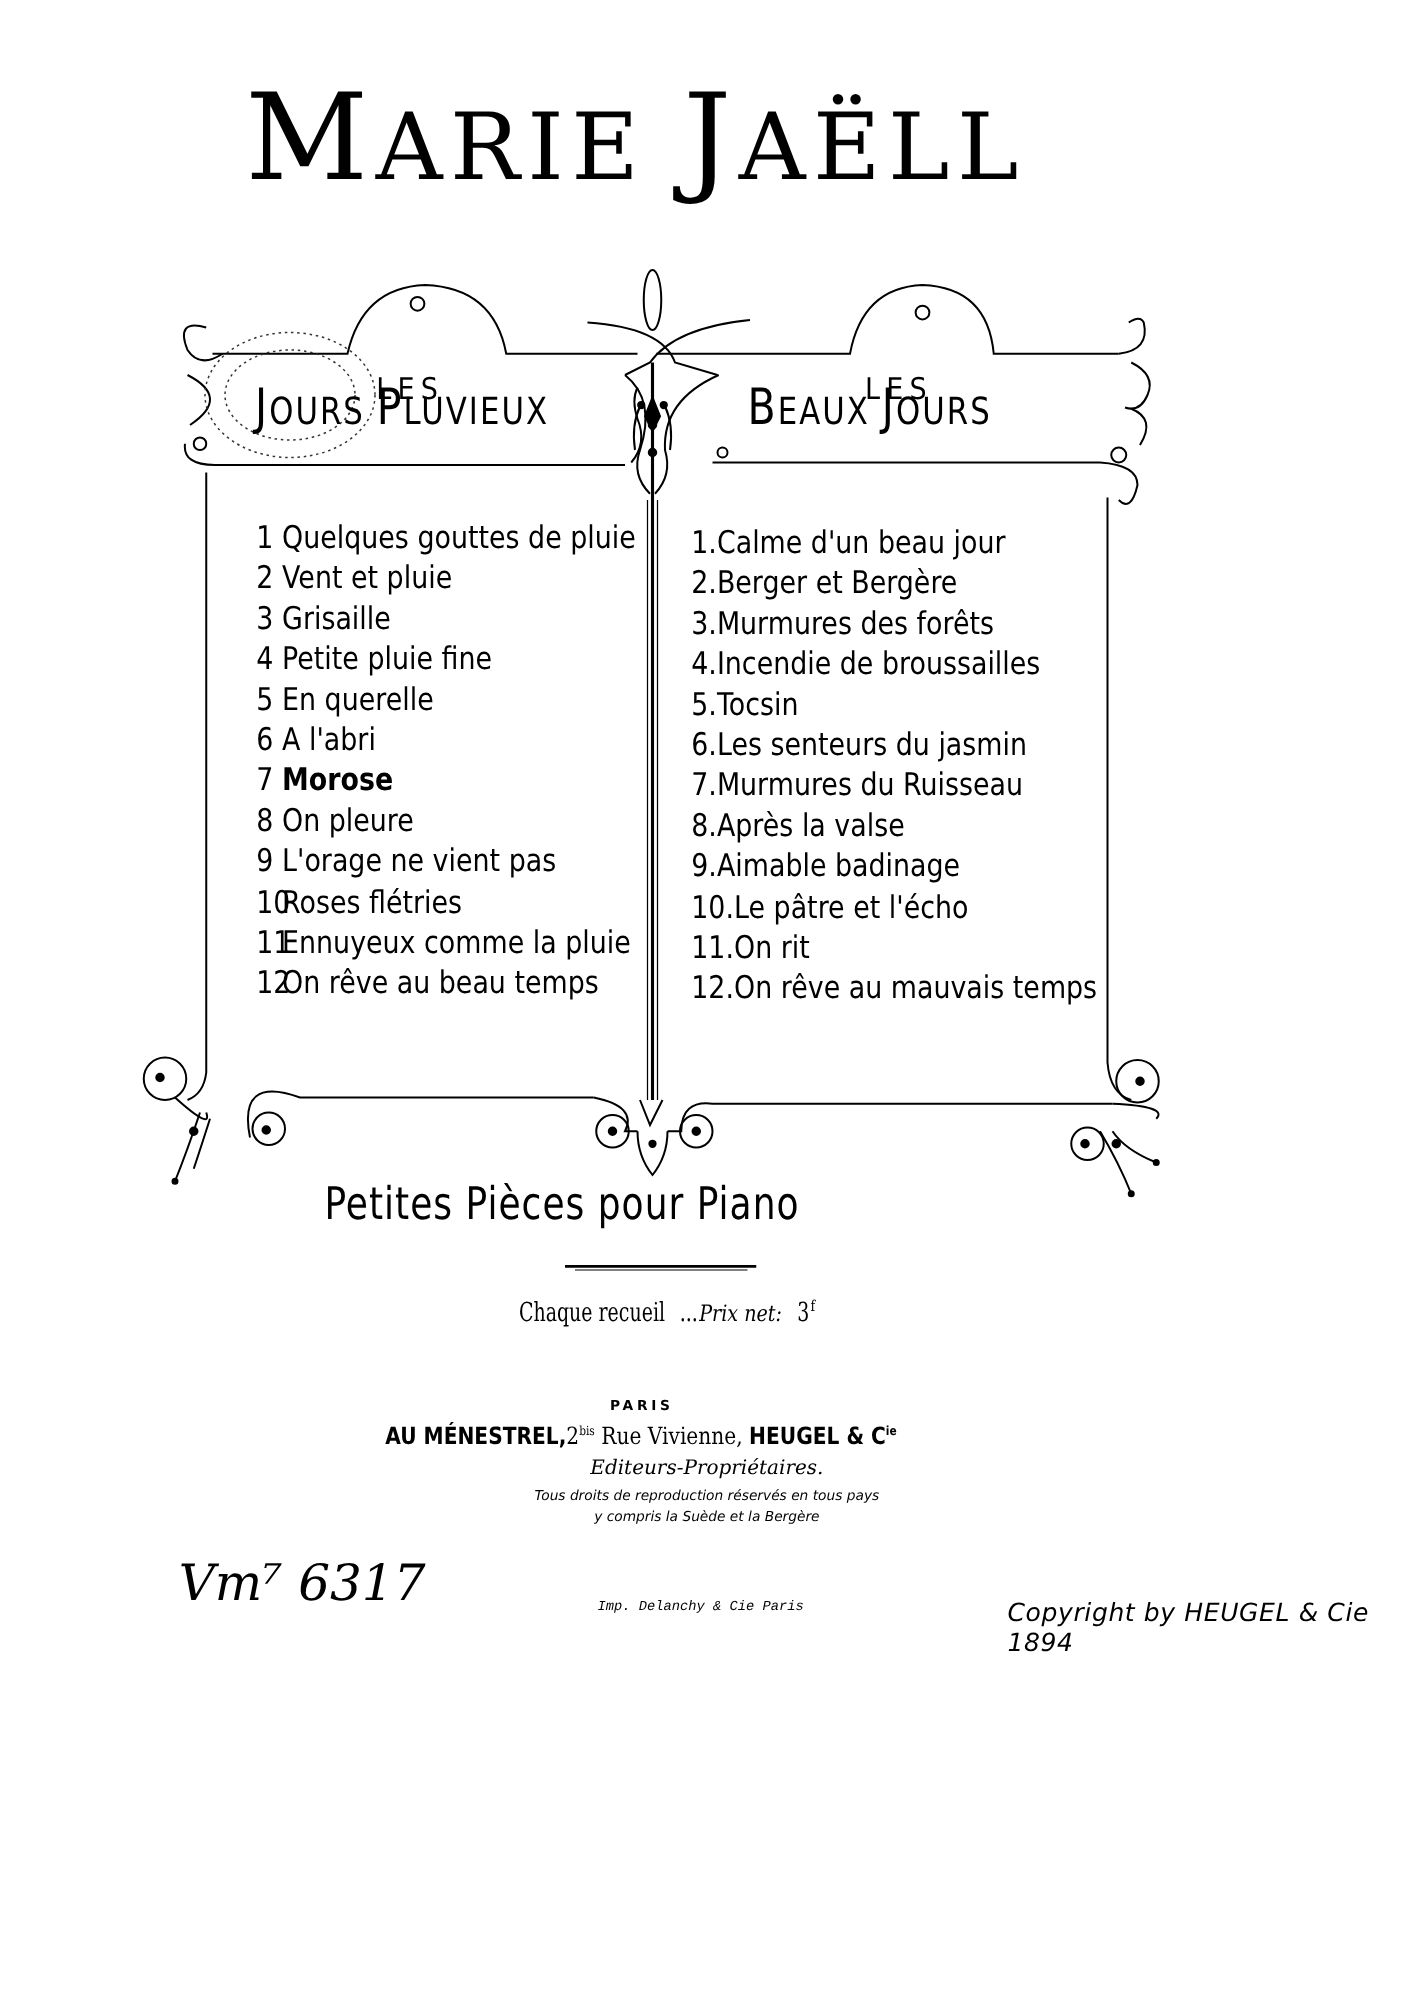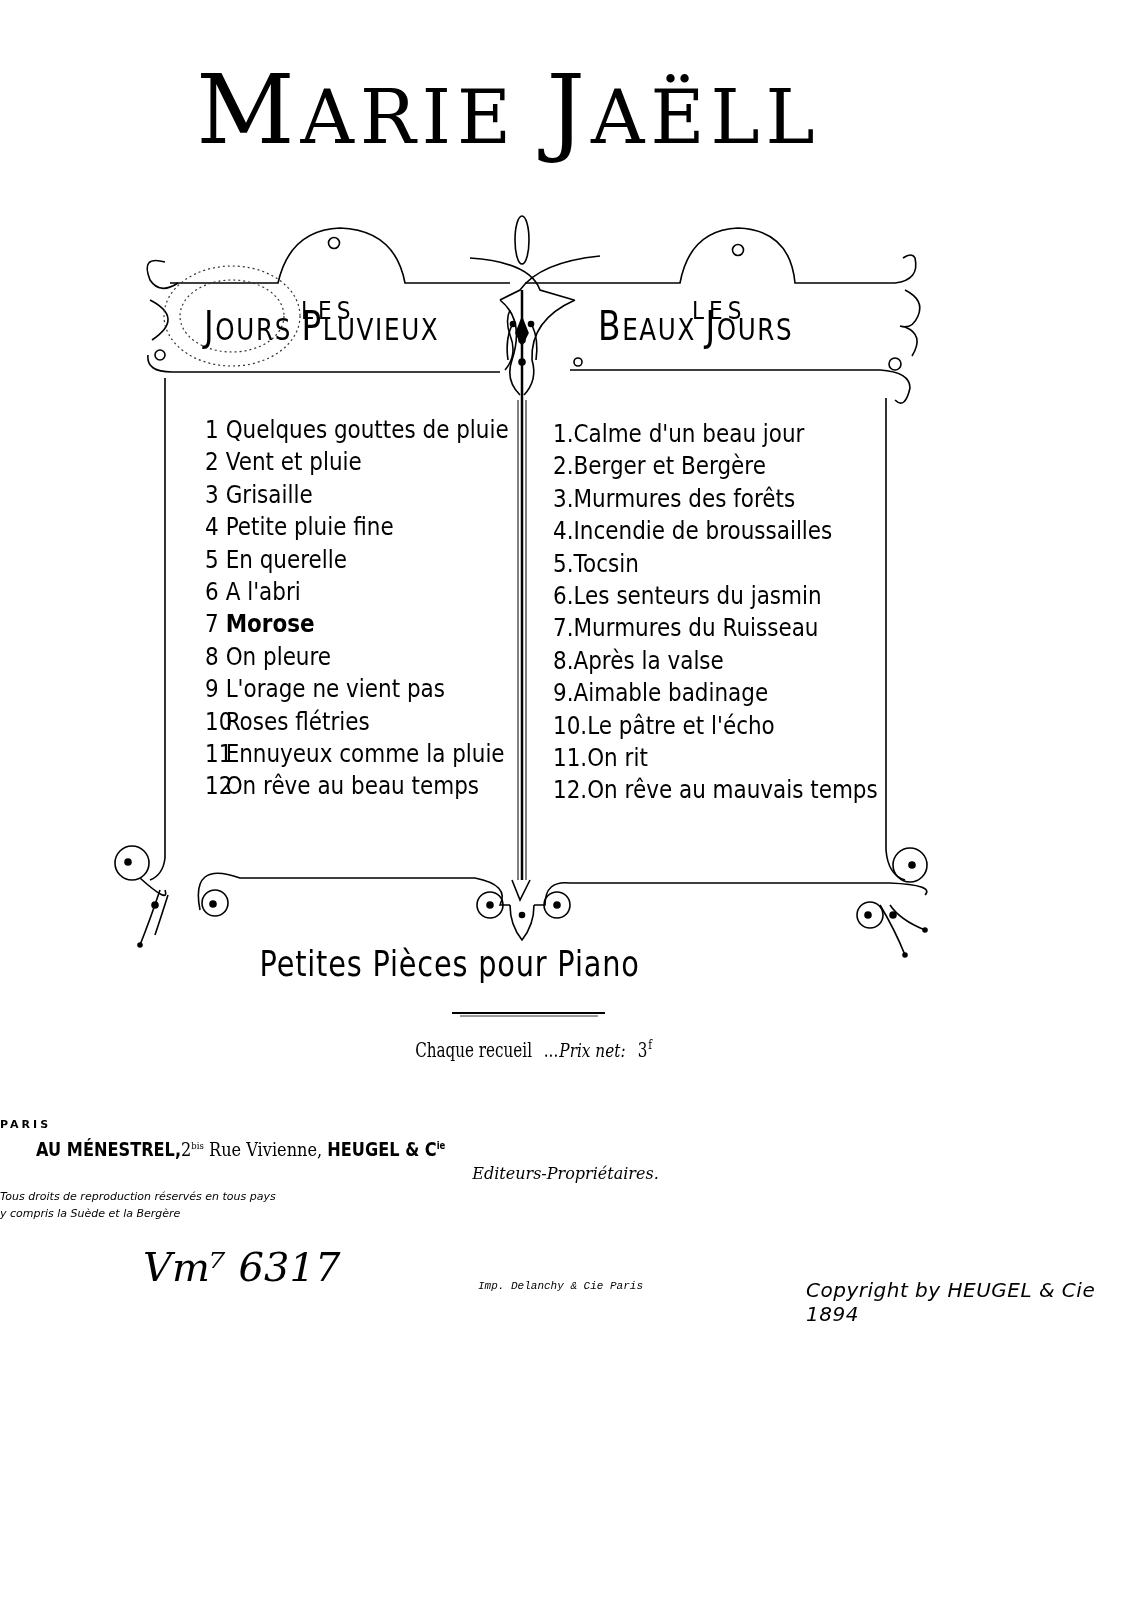--- a/index.html
+++ b/index.html
@@ -11,27 +11,27 @@
   .les { font-family:"DejaVu Sans Condensed","DejaVu Sans", sans-serif; font-size:24px; letter-spacing:5px; line-height:1;margin-top:25px; }
   .coltitle { font-family:"DejaVu Sans", sans-serif; font-size:30px; letter-spacing:2px; line-height:1; transform:scaleX(0.82); transform-origin:left top; white-space:nowrap; }
   .coltitle .big { font-size:40px; }
   .list { font-family:"DejaVu Sans", sans-serif; font-size:25px; line-height:32.4px; white-space:nowrap; }
   .list .row { display:flex; height:32.4px; transform:scaleX(0.86); transform-origin:left center; }
   .list .num { font-weight:normal; }
   .subtitle { left:0; width:900px; top:943px; text-align:center; font-family:"DejaVu Sans", sans-serif; font-size:36px; letter-spacing:1px; }
   .subtitle span { display:inline-block; transform:scaleX(0.8); }
   .price { left:0; width:1057px; top:1038px; text-align:center; font-family:"DejaVu Serif", serif; font-size:21px; }
   .price span { display:inline-block; transform:scaleX(0.85); }
-  .paris { left:0; width:1027px; top:1118px; font-family:"DejaVu Sans", sans-serif; font-weight:bold; font-size:11px; letter-spacing:3px; }
-  .publisher { left:0; width:1025px; top:1138px; font-size:19px; white-space:nowrap; }
+  .paris { left:0; width:1027px; top:1118px; text-align:center; font-family:"DejaVu Sans", sans-serif; font-weight:bold; font-size:11px; letter-spacing:3px; }
+  .publisher { left:0; width:1025px; top:1138px; text-align:center; font-size:19px; white-space:nowrap; }
   .publisher .inner { display:inline-block; transform:scaleX(0.85); }
   .publisher .b { font-family:"DejaVu Sans", sans-serif; font-weight:bold; }
   .publisher .s { font-family:"DejaVu Serif", serif; }
   .editeurs { left:0; width:1131px; top:1164px; text-align:center; font-family:"DejaVu Serif", serif; font-style:italic; font-size:16px; }
-  .rights { left:0; width:1131px; font-family:"DejaVu Sans", sans-serif; font-style:italic; font-size:11px; }
+  .rights { left:0; width:1131px; text-align:center; font-family:"DejaVu Sans", sans-serif; font-style:italic; font-size:11px; }
   .callno { left:143px; top:1244px; font-family:"DejaVu Serif", serif; font-style:italic; font-size:40px; }
   .printer { left:478px; top:1280px; font-family:Liberation Mono, monospace; font-style:italic; font-size:11px; }
   .copyright { left:806px; top:1278px; font-family:"DejaVu Sans", sans-serif; font-style:italic; font-size:20px; letter-spacing:0.5px; }
   .stamp { left:160px; top:262px; width:145px; height:108px; }
 </style>
 </head>
 <body>
 
 <svg class="frame" width="1131" height="1600" viewBox="0 0 1131 1600" fill="none" stroke="#000" stroke-width="1.6">
 

